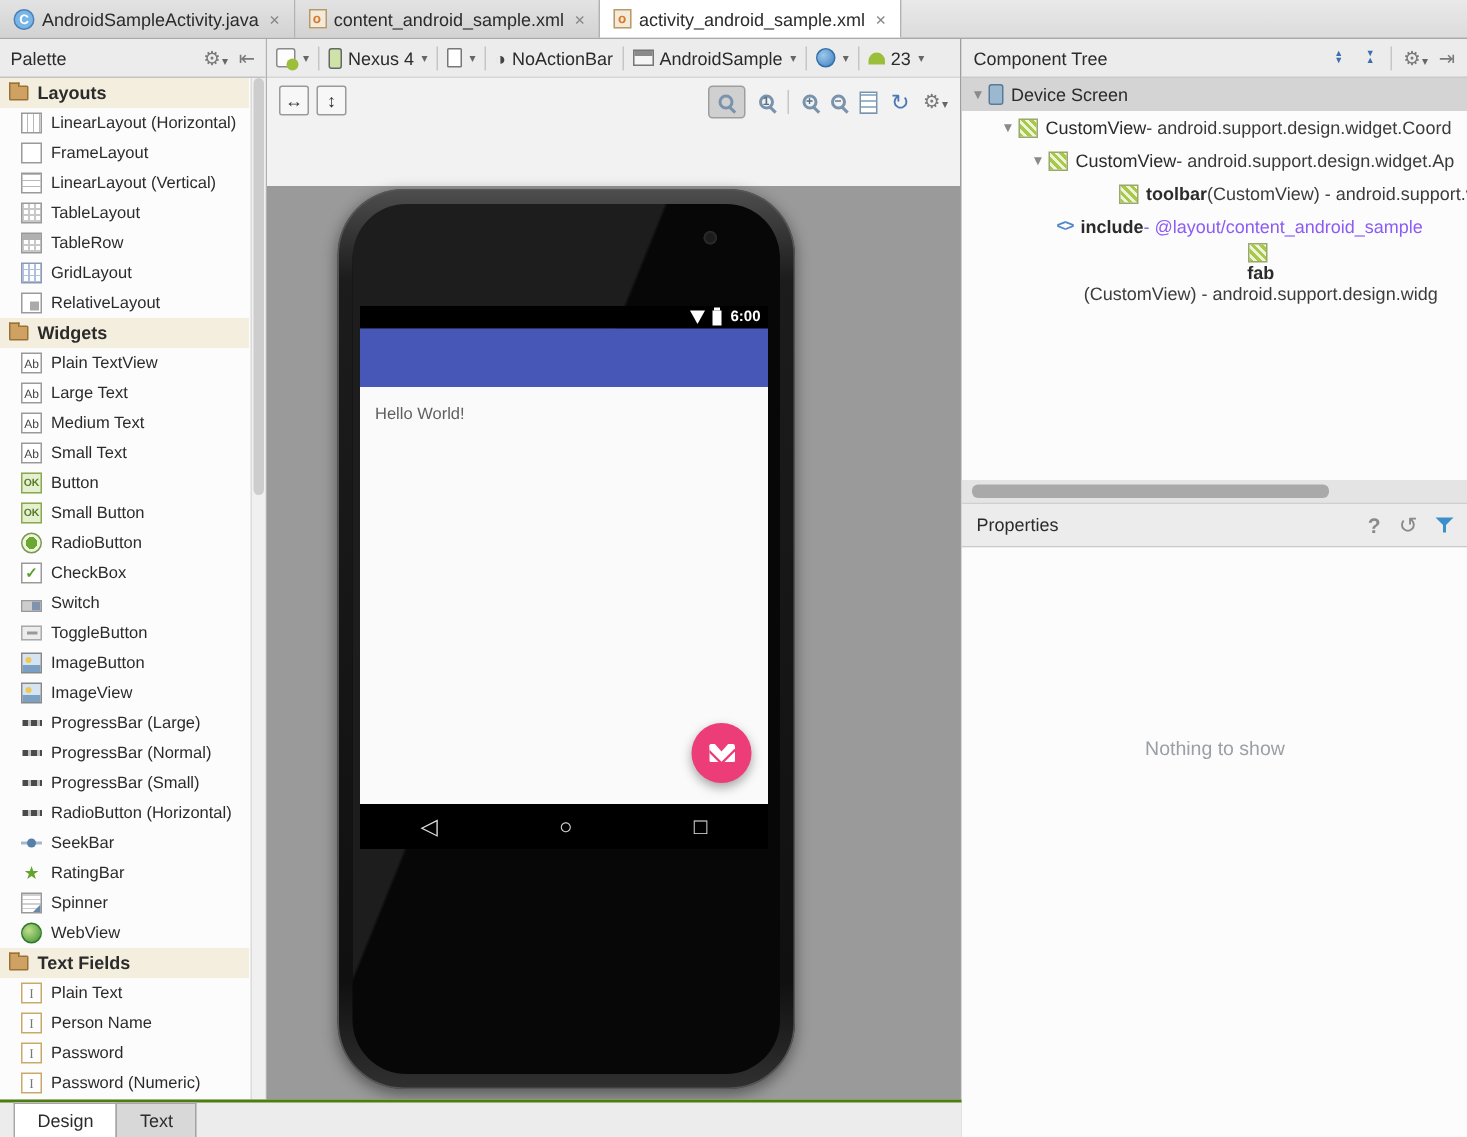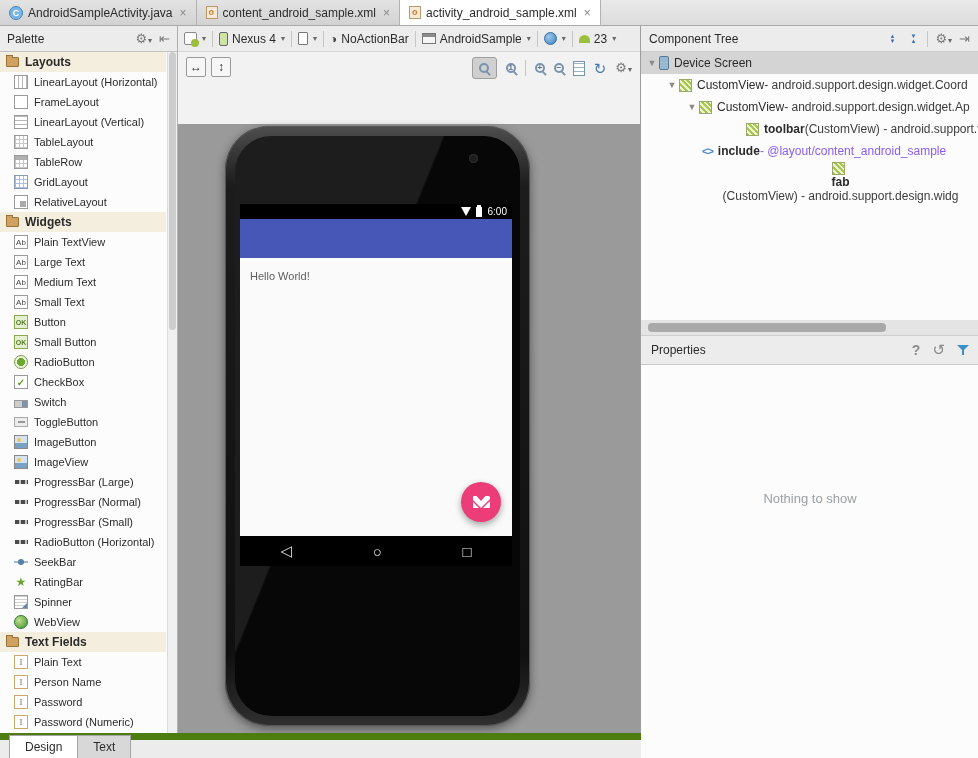--- a/index.html
+++ b/index.html
@@ -125,21 +125,21 @@
     background:linear-gradient(112deg, rgba(255,255,255,0.09) 0%, rgba(255,255,255,0.09) 40%, rgba(255,255,255,0) 40.5%); }
   .camera { position:absolute; right:42px; top:18px; width:9px; height:9px; border-radius:50%;
     background:#1c1c1c; box-shadow:inset 0 0 2px #4a4a4a; }
   .screen { position:absolute; left:15px; top:78px; width:272px; height:457px; }
   .statusbar { height:15px; background:#000; display:flex; align-items:center; justify-content:flex-end;
     gap:3px; padding:0 5px; }
   .wifi-icon { width:0; height:0; border-left:5px solid transparent; border-right:5px solid transparent;
     border-top:9px solid #fff; }
   .batt-icon { width:6px; height:10px; background:#fff; position:relative; margin-left:2px; }
   .batt-icon::before { content:""; position:absolute; top:-2px; left:1px; right:1px; height:2px; background:#fff; }
-  .sb-time { color:#fff; font-size:10px; font-weight:normal; margin-left:3px; }
+  .sb-time { color:#fff; font-size:10px; font-weight:bold; margin-left:3px; }
   .appbar { height:39px; }
   .content { height:278px; background:#fafafa; position:relative; }
   .hello { position:absolute; left:10px; top:12px; font-size:11px; color:#5f5f5f; }
   .fab { position:absolute; right:11px; bottom:14px; width:40px; height:40px; border-radius:50%;
     box-shadow:0 3px 7px rgba(0,0,0,0.35); display:flex; align-items:center; justify-content:center; }
   .envelope { width:17px; height:12px; background:#fff; border-radius:1px; position:relative; overflow:hidden; }
   .envelope::after { content:""; position:absolute; left:0; top:-4px; width:0; height:0;
     border-left:8.5px solid transparent; border-right:8.5px solid transparent; border-top:9px solid rgba(236,61,120,1);
     left:0; }
   .envelope::before { content:""; position:absolute; left:1.5px; top:-5px; width:14px; height:14px;
@@ -162,39 +162,39 @@
   .ti { margin-right:5px; flex:0 0 auto; }
   .ti-device { width:10px; height:14px; border:1px solid #5a7a9a; border-radius:2px; background:#9ab8d0; }
   .ti-cv { width:13px; height:13px; border:1px solid #9aa86a;
     background:repeating-linear-gradient(45deg,#a8c84a 0 2px,#eef4da 2px 4px); }
   .ti-inc { color:#4f87c9; font-weight:bold; font-size:11px; }
   .ti-inc::after { content:"<>"; letter-spacing:-1px; }
   .tname.bold { font-weight:bold; }
   .tsuffix { color:#3c3c3c; }
   .tsuffix.gray { color:#8b5cf6; }
   .ind-r1 { padding-left:4px; } .ind-r2 { padding-left:24px; } .ind-r3 { padding-left:44px; }
-  .ind-r4 { padding-left:105px; } .ind-r5 { padding-left:61px; } .ind-r6 { padding-left:61px;flex-direction:column; }
+  .ind-r4 { padding-left:105px; } .ind-r5 { padding-left:33px;justify-content:center; } .ind-r6 { padding-left:61px;flex-direction:column; }
 
   .hscroll { position:absolute; left:0; top:294px; width:338px; height:15px; background:#e4e4e4; }
   .hscroll .thumb { position:absolute; left:7px; top:3px; width:238px; height:9px; background:#a9a9a9; border-radius:4px; }
   .props-header { position:absolute; left:0; top:309px; width:338px; height:30px; background:#ececec;
     border-top:1px solid #cfcfcf; border-bottom:1px solid #c9c9c9; display:flex; align-items:center; padding:0 10px; }
   .props-header .title { flex:1; }
   .help-ic { color:#8a8a8a; font-weight:bold; font-size:14px; margin-left:12px; }
   .undo-ic { color:#8a8a8a; font-size:15px; margin-left:12px; }
   .funnel { position:relative; width:12px; height:12px; margin-left:12px; }
   .funnel::before { content:""; position:absolute; left:0; top:1px; border-left:6px solid transparent;
     border-right:6px solid transparent; border-top:6px solid #3d8fc9; }
   .funnel::after { content:""; position:absolute; left:5px; top:6px; width:2px; height:5px; background:#3d8fc9; }
   .props-body { position:absolute; left:0; top:339px; width:338px; bottom:0; background:#fcfcfc; }
   .nothing { position:absolute; left:0; right:0; top:126px; text-align:center; color:#9aa0a6; font-size:13px; }
 
   
   .bottom-bar { position:absolute; left:0; top:733px; width:641px; height:25px; background:#ececec;
-    border-top:7px solid #4d7c0f; display:flex; align-items:flex-end; padding-left:9px; }
+    border-top:2px solid #4d7c0f; display:flex; align-items:flex-end; padding-left:9px; }
   .btab { height:23px; padding:0 15px; display:flex; align-items:center; font-size:12px;
     border:1px solid #a5a5a5; border-bottom:none; background:#d8d8d8; margin-right:-1px; }
   .btab.active { background:#ffffff; }
 </style>
 </head>
 <body>
 
 <div id="root">
 
   <div class="editor-tabs">

